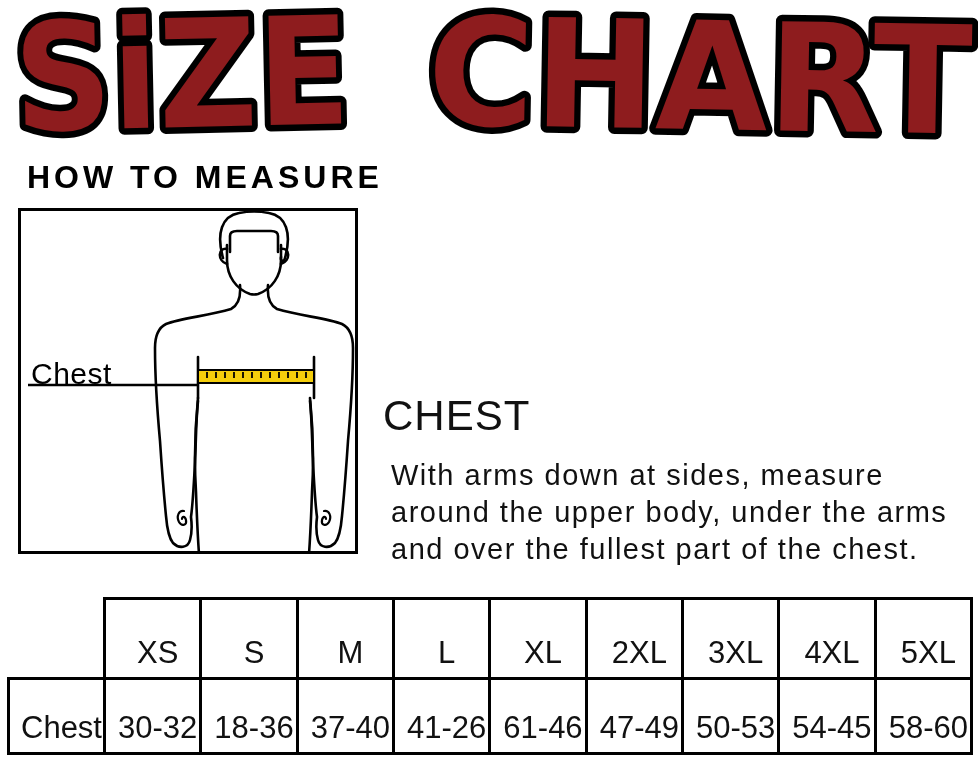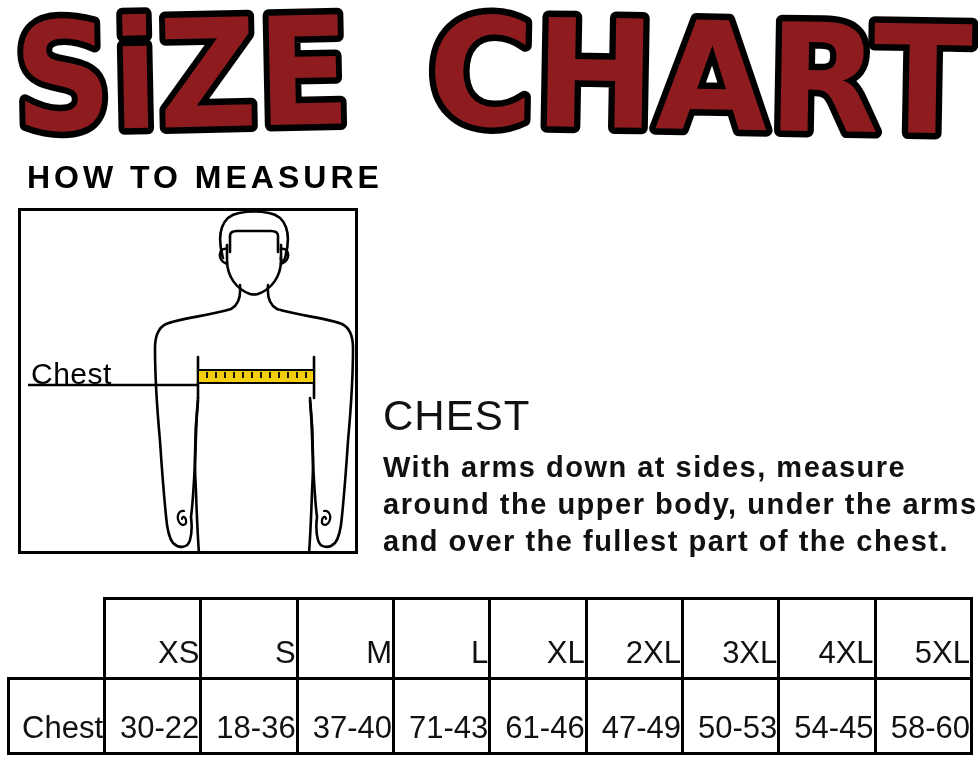--- a/index.html
+++ b/index.html
@@ -32,33 +32,33 @@
     position:absolute;left:10px;top:146px;font-size:30px;font-weight:400;
     letter-spacing:.5px;color:#000;
   }
 
   
   .chest-head{
     position:absolute;left:383px;top:392px;margin:0;
     font-size:42px;font-weight:400;letter-spacing:1px;color:#111;
   }
   .chest-body{
-    position:absolute;left:383px;top:449px;margin:0;
+    position:absolute;left:383px;top:449px;margin:8px;
     font-size:29px;line-height:37px;letter-spacing:1.5px;
-    white-space:pre-line;color:#111;font-weight:700;
+    white-space:pre-line;color:#111;font-weight:400;
   }
 
   
   .size-table{
     position:absolute;left:7px;top:597px;width:966px;
     border-collapse:collapse;table-layout:fixed;
     font-size:31px;font-weight:400;color:#111;
   }
   .size-table th,.size-table td{
-    border:3px solid #000;vertical-align:bottom;text-align:right;
+    border:3px solid #000;vertical-align:bottom;text-align:center;
     padding:0 0 6px 10px;font-weight:400;overflow:hidden;
   }
   .size-table tr.hdr{height:80px;}
   .size-table tr.vals{height:75px;}
   .size-table td.blank{border:none;background:transparent;}
 </style>
 </head>
 <body>
 
 <div class="canvas">
@@ -141,24 +141,24 @@
       <th>M</th>
       <th>L</th>
       <th>XL</th>
       <th>2XL</th>
       <th>3XL</th>
       <th>4XL</th>
       <th>5XL</th>
     </tr>
     <tr class="vals">
       <th>Chest</th>
-      <td>30-22</td>
+      <td>30-32</td>
       <td>18-36</td>
       <td>37-40</td>
-      <td>71-43</td>
+      <td>41-26</td>
       <td>61-46</td>
       <td>47-49</td>
       <td>50-53</td>
       <td>54-45</td>
       <td>58-60</td>
     </tr>
   </tbody>
     </table>
 
 </div>

